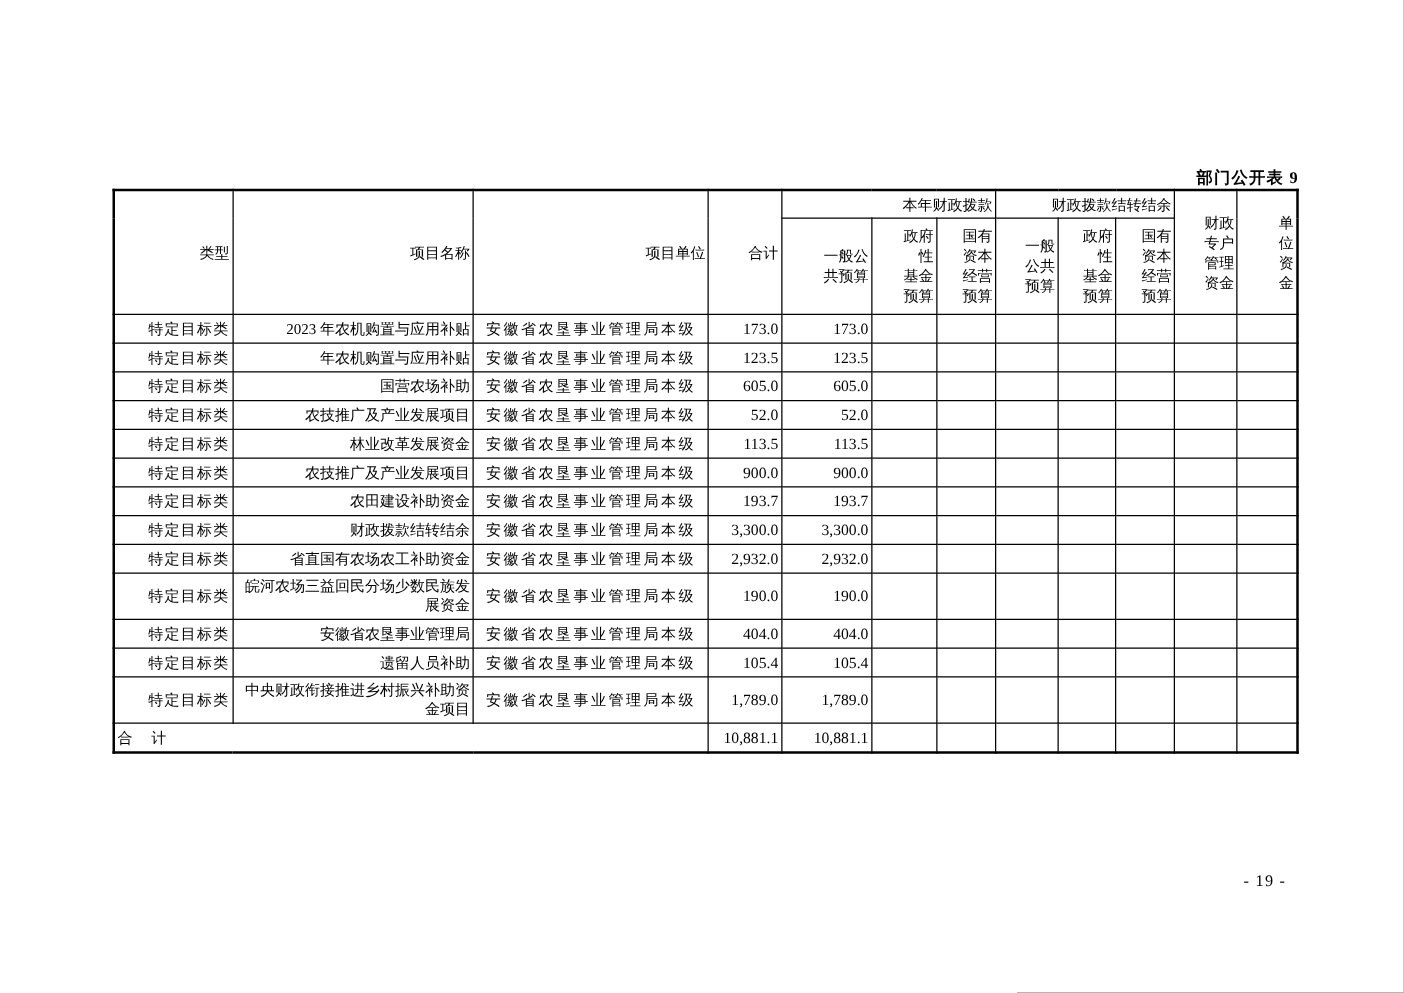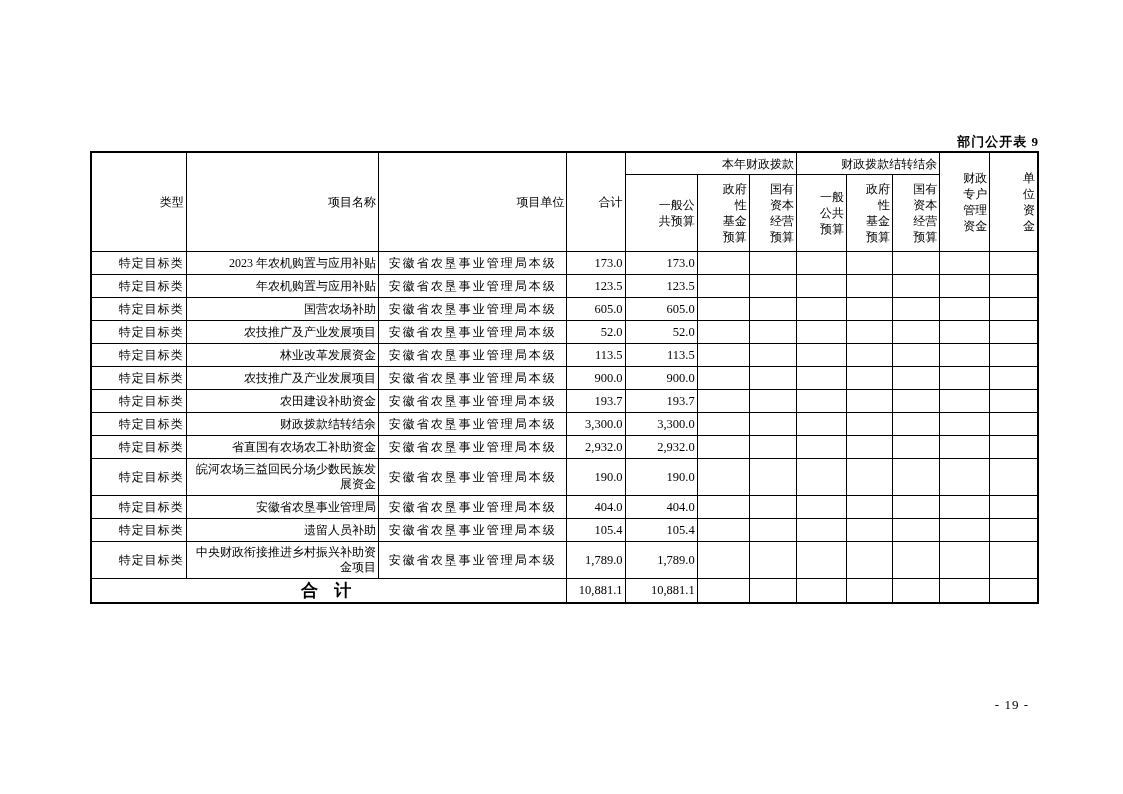--- a/index.html
+++ b/index.html
@@ -31,21 +31,21 @@
   th{font-weight:normal;text-align:right;white-space:pre-line;line-height:16px;}
   tr.hrow1 th{height:21px;}
   tr.hrow2 th{height:76px;}
   td{height:22px;}
   tr.tall td{height:36px;}
   .c-type{text-align:right;padding-left:5px;letter-spacing:1px;white-space:nowrap;font-family:Liberation Mono, monospace;}
   .c-name{text-align:right;padding-left:5px;line-height:15px;}
   .c-unit{text-align:center;letter-spacing:2px;white-space:nowrap;}
   .c-num{text-align:right;padding-right:7px;font-size:12.5px;white-space:nowrap;}
   tr.total-row td{height:22px;}
-  .c-total-label{text-align:center;font-weight:bold;font-size:17px;letter-spacing:6px;}
+  .c-total-label{text-align:left;font-weight:normal;font-size:12px;letter-spacing:6px;}
   .page-number{position:absolute;right:94px;top:697px;font-size:13px;letter-spacing:1px;}
 </style>
 </head>
 <body>
 
 <div class="page">
   <div class="content">
     <div class="doc-label">部门公开表 9</div>
 
     <table class="expenditure">

